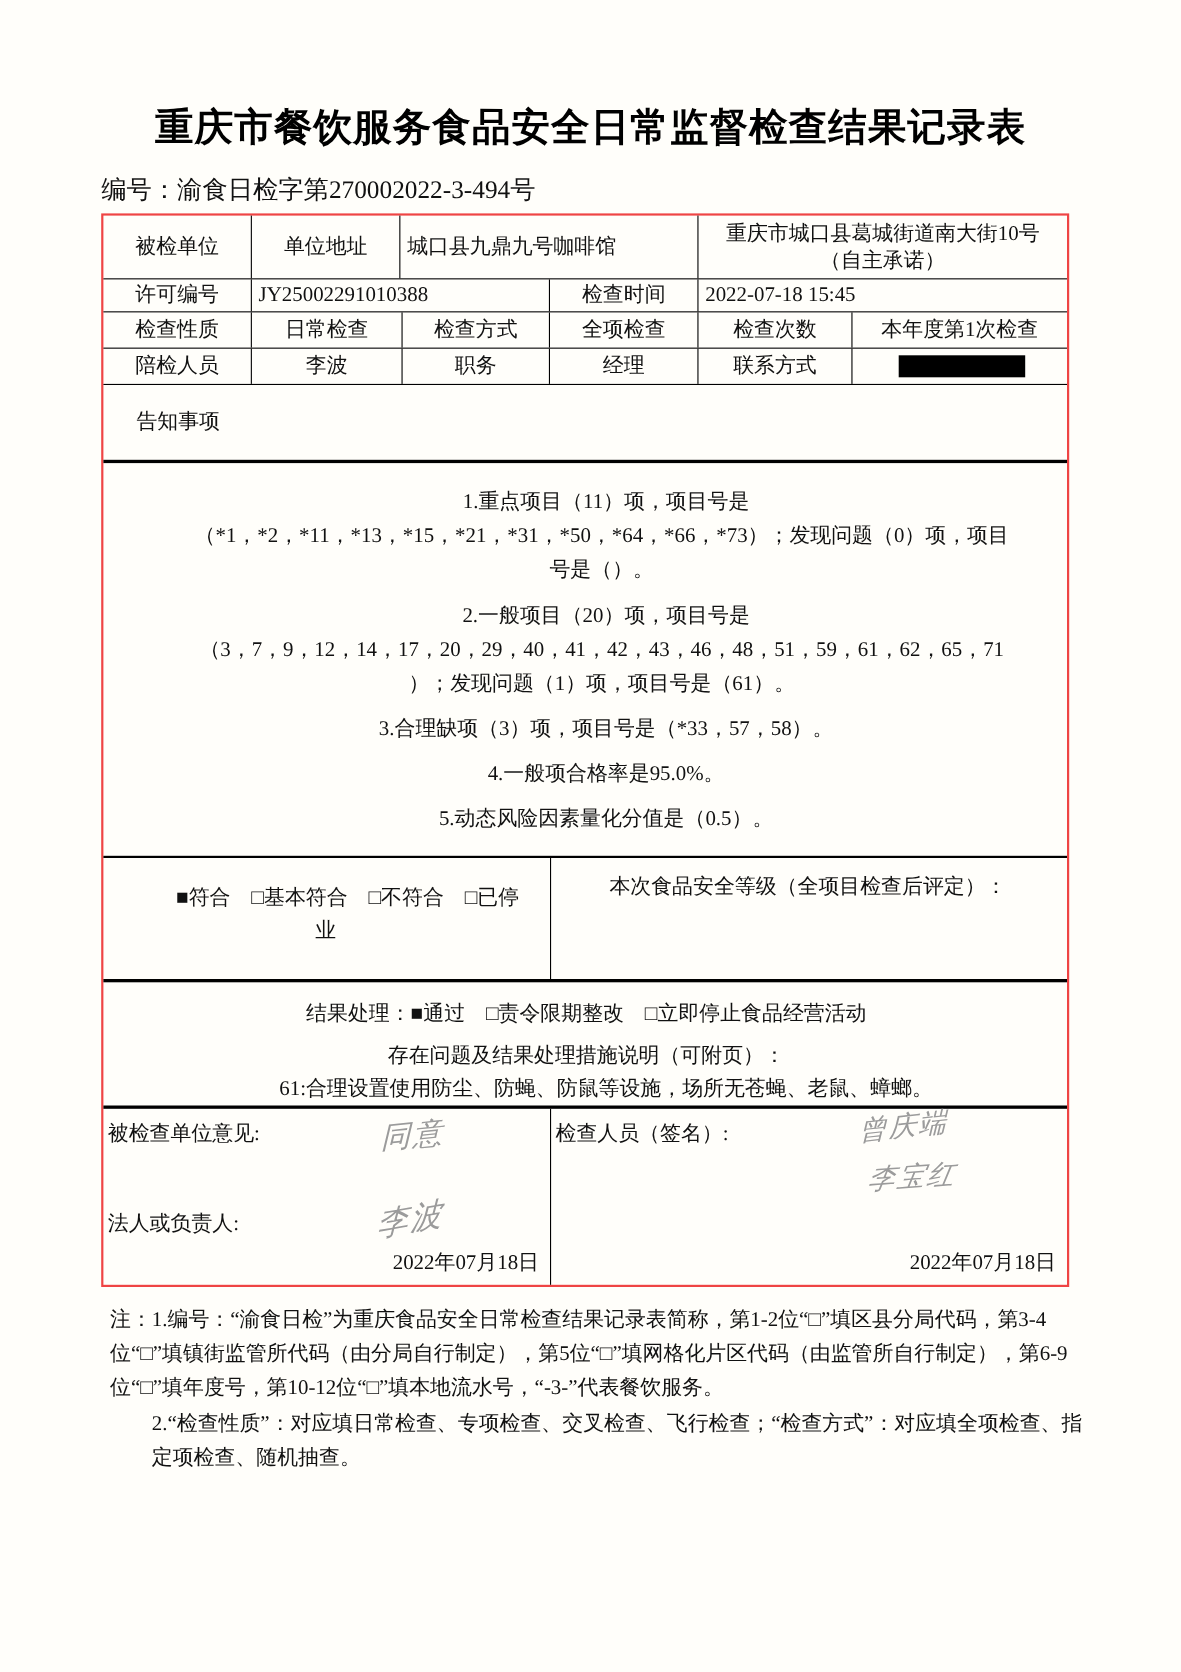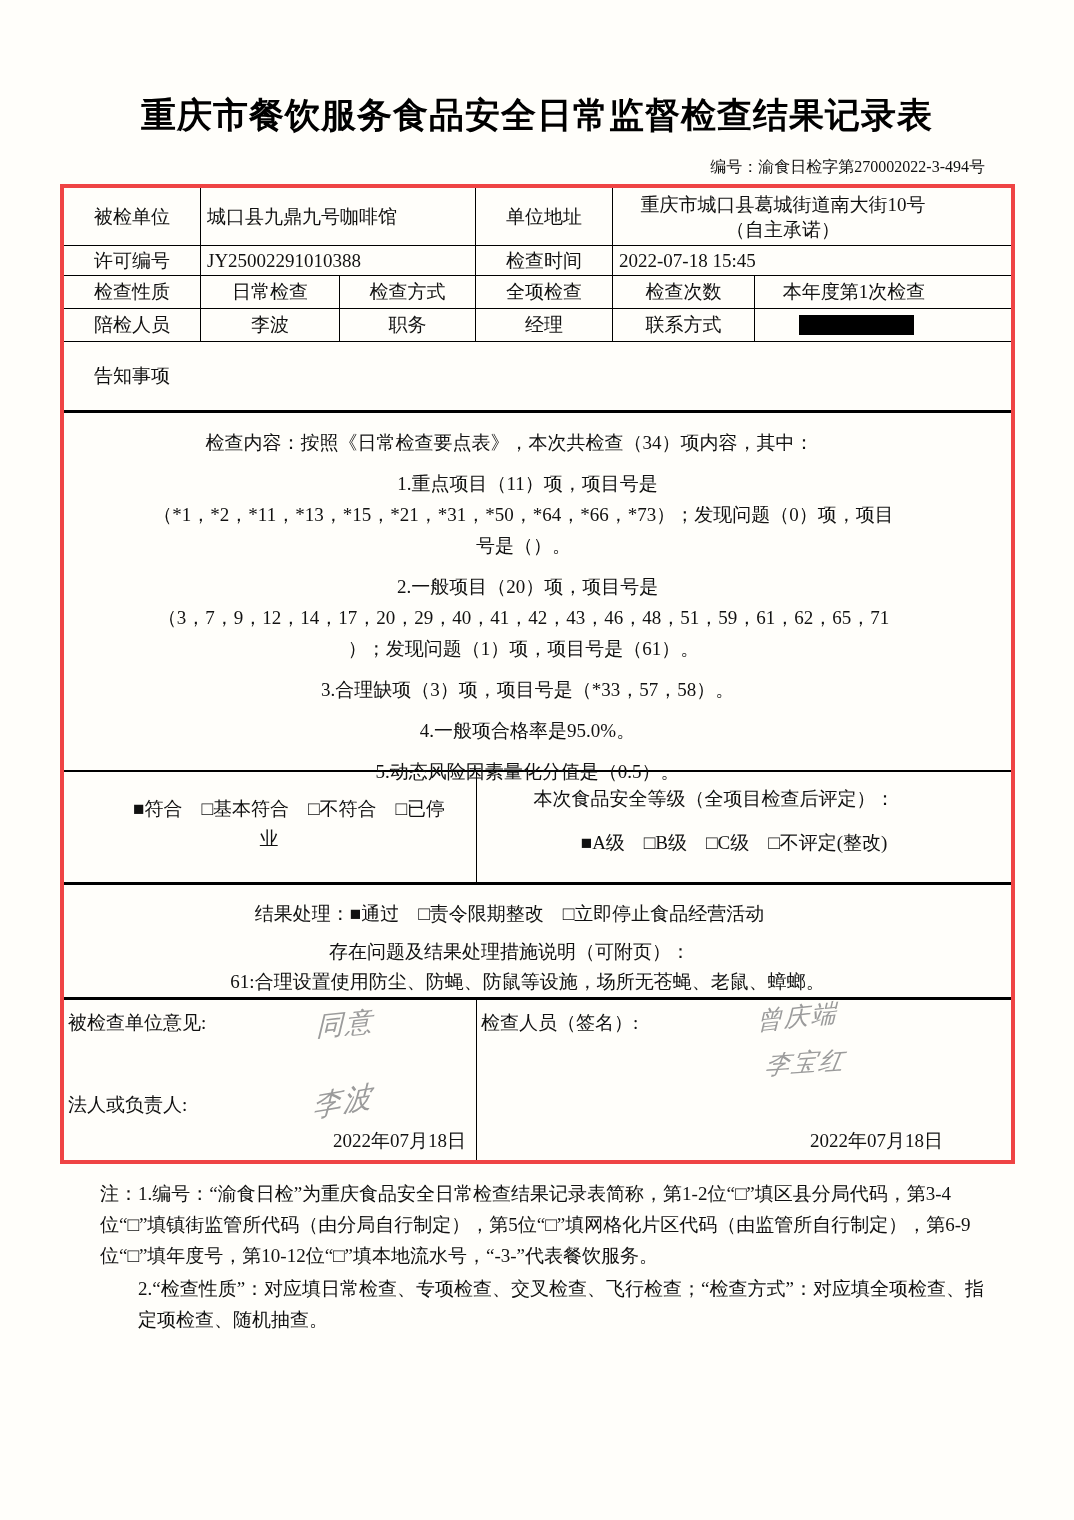--- a/index.html
+++ b/index.html
@@ -7,23 +7,23 @@
     width:1074px;height:1520px;background:#fffefa;color:#111;
     font-family:"Liberation Serif","DejaVu Serif",serif;
     font-size:19px;position:relative;overflow:hidden;
   }
   .page{position:absolute;left:0;top:0;width:1074px;height:1520px;}
   .title{
     margin:92px 70px 0 70px;text-align:center;
     font-family:"Liberation Sans","DejaVu Sans",sans-serif;
     font-weight:900;font-size:35px;letter-spacing:1px;color:#000;
   }
-  .doc-no{width:893px;margin:18px 0 6px 92px;text-align:right;font-size:16px;}
+  .doc-no{width:893px;margin:18px 0 6px 92px;text-align:left;font-size:23px;}
   .form{
-    width:955px;margin-left:60px;border:4px solid #ef4444;box-sizing:border-box;
+    width:880px;margin-left:92px;border:2px solid #ef4444;box-sizing:border-box;
   }
   .row{display:flex;border-top:1px solid #000;box-sizing:border-box;}
   .row.first{border-top:none;}
   .row.sep-thick{border-top:3px solid #000;}
   .row.sep-med{border-top:2px solid #000;}
   .cell{
     border-left:1px solid #000;box-sizing:border-box;
     display:flex;align-items:center;justify-content:center;
     padding:2px 6px;text-align:center;line-height:1.35;
   }
@@ -76,22 +76,22 @@
 
 <div class="page">
 
   <div class="title">重庆市餐饮服务食品安全日常监督检查结果记录表</div>
   <div class="doc-no">编号：渝食日检字第270002022-3-494号</div>
 
   <div class="form">
 
     <div class="row first h57">
       <div class="cell w136">被检单位</div>
+      <div class="cell w137">单位地址</div>
       <div class="cell w275 left">城口县九鼎九号咖啡馆</div>
-      <div class="cell w137">单位地址</div>
       <div class="cell w341 left addr block" style="padding-top:5px;">
         <div>重庆市城口县葛城街道南大街10号</div>
         <div>（自主承诺）</div>
       </div>
     </div>
 
     <div class="row h30">
       <div class="cell w136">许可编号</div>
       <div class="cell w275 left">JY25002291010388</div>
       <div class="cell w137">检查时间</div>
@@ -117,21 +117,20 @@
         <span class="redact"></span>
       </div>
     </div>
 
     <div class="row h69">
       <div class="cell w136">告知事项</div>
     </div>
 
     <div class="row sep-thick h360">
       <div class="cell block content-cell" style="width:889px;">
-        <div class="intro">检查内容：按照《日常检查要点表》，本次共检查（34）项内容，其中：</div>
         <div class="item">1.重点项目（11）项，项目号是</div>
         <div class="cont">（*1，*2，*11，*13，*15，*21，*31，*50，*64，*66，*73）；发现问题（0）项，项目</div>
         <div class="cont">号是（）。</div>
         <div class="item">2.一般项目（20）项，项目号是</div>
         <div class="cont">（3，7，9，12，14，17，20，29，40，41，42，43，46，48，51，59，61，62，65，71</div>
         <div class="cont">）；发现问题（1）项，项目号是（61）。</div>
         <div class="item">3.合理缺项（3）项，项目号是（*33，57，58）。</div>
         <div class="item">4.一般项合格率是95.0%。</div>
         <div class="item">5.动态风险因素量化分值是（0.5）。</div>
       </div>
@@ -139,23 +138,20 @@
 
     <div class="row sep-med h112">
       <div class="cell w412 block res-cell">
         <div class="res-opts">
           <span class="ind">■符合　□基本符合　□不符合　□已停</span>
           <span>业</span>
         </div>
       </div>
       <div class="cell w477 block res-cell">
         <div class="res-title">本次食品安全等级（全项目检查后评定）：</div>
-        <div class="res-opts">
-          <span class="ind">■A级　□B级　□C级　□不评定(整改)</span>
-        </div>
       </div>
     </div>
 
     <div class="row sep-thick h115">
       <div class="cell block handling-cell" style="width:889px;">
         <div class="l1">结果处理：■通过　□责令限期整改　□立即停止食品经营活动</div>
         <div class="l2">存在问题及结果处理措施说明（可附页）：</div>
         <div class="l3">61:合理设置使用防尘、防蝇、防鼠等设施，场所无苍蝇、老鼠、蟑螂。</div>
       </div>
     </div>

